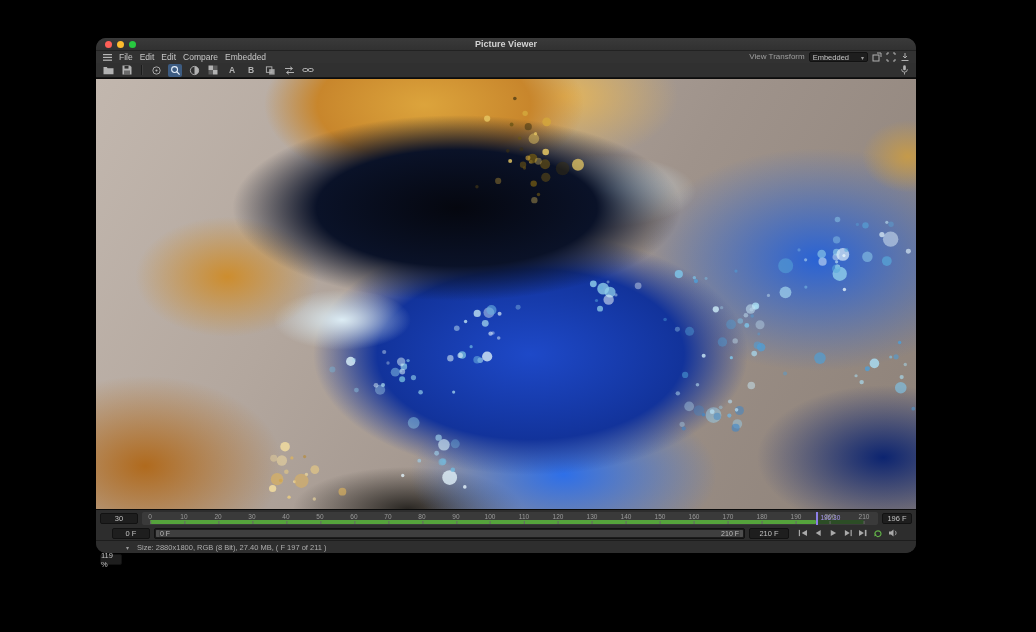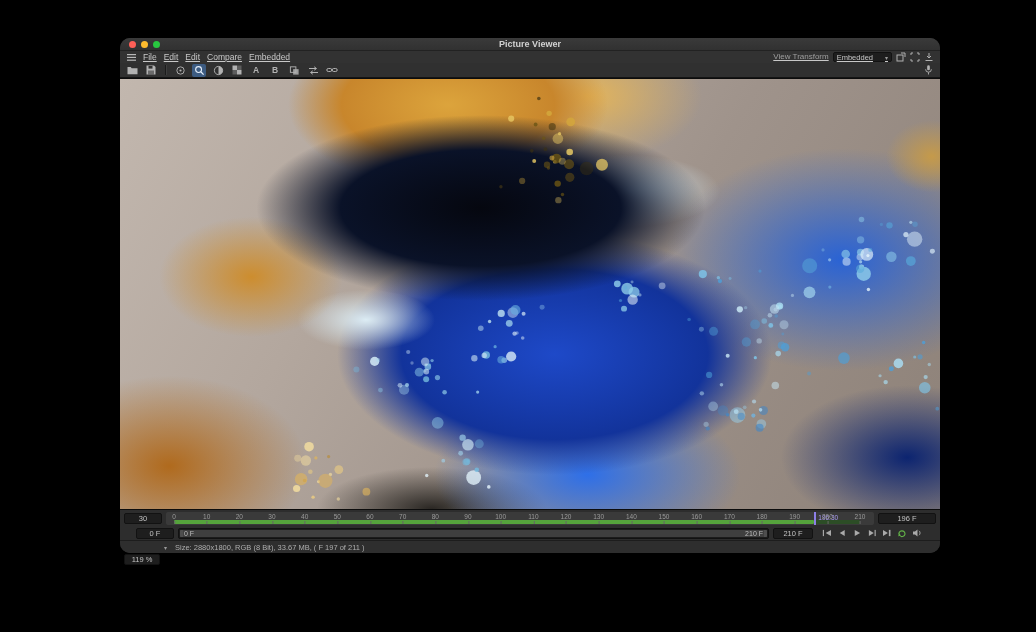--- a/index.html
+++ b/index.html
@@ -1,34 +1,34 @@
 <!DOCTYPE html>
 <html><head>
 <meta charset="utf-8">
 <style>
   * { margin:0; padding:0; box-sizing:border-box; }
   html,body { width:1036px; height:632px; background:#000; overflow:hidden;
               font-family:"Liberation Sans","DejaVu Sans",sans-serif; }
 
-  .window { position:absolute; left:120px; top:38px; width:820px; height:515px;
+  .window { position:absolute; left:96px; top:38px; width:820px; height:515px;
             background:#2d2d2d; border-radius:10px; display:flex; flex-direction:column;
             box-shadow:0 22px 60px rgba(0,0,0,.85), 0 0 0 1px #000; }
 
   
   .titlebar { height:13px; position:relative; display:flex; align-items:center;
               background:linear-gradient(#3a3a3a,#313131); border-radius:10px 10px 0 0;
               border-bottom:1px solid #222; flex:0 0 auto; }
   .lights { display:flex; gap:5px; padding-left:9px; z-index:2; }
   .light { width:7px; height:7px; border-radius:50%; display:inline-block; }
   .title { position:absolute; left:0; right:0; text-align:center; font-size:9px;
            font-weight:bold; color:#d2d2d2; }
 
   
   .menubar { height:12px; display:flex; align-items:center; padding:0 6px; gap:7px;
-             font-size:8.5px; color:#c8c8c8; background:#323232; flex:0 0 auto;text-decoration:underline; }
+             font-size:8.5px; color:#c8c8c8; background:#323232; flex:0 0 auto; }
   .menu-item { cursor:default; line-height:12px; }
   .mb-right { margin-left:auto; display:flex; gap:4px; }
   .vt-label { color:#9f9f9f; font-size:8px; }
   .dropdown { display:flex; align-items:center; justify-content:space-between; gap:12px;
               background:#1e1e1e; border:1px solid #121212; border-radius:2px;
               height:10px; padding:4px 3px; font-size:7.5px; color:#c6c6c6; min-width:56px; }
   .caret { font-size:6px; color:#9a9a9a; }
   .mini-icon { width:10px; height:10px; display:flex; align-items:center; justify-content:center;
                color:#b0b0b0; }
 
@@ -59,21 +59,21 @@
               radial-gradient(22% 24% at 96% 88%, #0c2470 0%, rgba(12,36,112,0) 70%),
               radial-gradient(20% 14% at 38% 100%, #2a2723 0%, rgba(42,39,35,0) 70%),
               linear-gradient(120deg, #c2b7ae 0%, #b3a79e 30%, #9f938b 60%, #8d8178 100%); }
   .viewer svg.bubbles { position:absolute; inset:0; width:100%; height:100%; }
 
   
   .timeline-row { height:16px; display:flex; align-items:center; gap:4px; padding:8px 4px;
                   background:#2d2d2d; flex:0 0 auto; }
   .field { height:11px; background:#1e1e1e; border:1px solid #121212; border-radius:2px;
            color:#c2c2c2; font-size:7.5px; display:flex; align-items:center; justify-content:center; }
-  .f-fps { width:38px; } .f-frame { width:58px; }
+  .f-fps { width:38px; } .f-frame { width:30px; }
   .ruler { position:relative; flex:1; height:13px; background:#3a3a3a; border-radius:2px;
            overflow:hidden; }
   .ruler-inner { position:absolute; left:8px; right:14px; top:0; bottom:0; }
   .tick { position:absolute; top:1px; transform:translateX(-50%); font-size:6.5px; color:#9b9b9b;
           line-height:7px; }
   .tick::after { content:""; position:absolute; left:50%; top:8px; width:1px; height:3px;
                  background:#666; }
   .tl-track { position:absolute; left:0; right:0; bottom:1px; height:4px; background:#2c4d26;
               border-radius:1px; }
   .tl-progress { position:absolute; left:0; bottom:1px; height:4px; background:#55a33c;
@@ -95,21 +95,21 @@
   .range-inner::before { left:0; border-radius:1px 0 0 1px; }
   .range-inner::after { right:0; border-radius:0 1px 1px 0; }
   .transport { display:flex; align-items:center; gap:4px; padding:0 2px 0 4px; }
   .tr-btn { width:11px; height:9px; display:flex; align-items:center; justify-content:center;
             color:#aaaaaa; }
 
   
   .statusbar { height:13px; display:flex; align-items:center; gap:4px; padding:0 4px;
                background:#2e2e2e; border-top:1px solid #1d1d1d; border-radius:0 0 10px 10px;
                font-size:7.5px; color:#b5b5b5; flex:0 0 auto; }
-  .f-zoom { width:36px;margin-top:25px; }
+  .f-zoom { width:22px;margin-top:25px; }
   .status-info { color:#adadad; white-space:nowrap; padding-left:4px; }
 </style>
 </head>
 <body>
 
 <div class="window">
 
   <div class="titlebar">
     <div class="lights">
       <span class="light" style="background:#ff5f57"></span>
@@ -521,16 +521,16 @@
             <path d="M1 2.6 h2 L5.5 0.5 v7 L3 5.4 H1 z" fill="currentColor"></path>
             <path d="M7 1.8 a2.8 2.8 0 0 1 0 4.4" stroke="currentColor" stroke-width="0.9" fill="none"></path>
           </svg>
       </span>
     </div>
   </div>
 
   <div class="statusbar">
     <div class="field f-zoom">119 %</div>
     <span class="caret">▾</span>
-    <span class="status-info">Size: 2880x1800, RGB (8 Bit), 33.67 MB,  ( F 197 of 211 )</span>
+    <span class="status-info">Size: 2880x1800, RGB (8 Bit), 27.40 MB,  ( F 197 of 211 )</span>
   </div>
 
 </div>
 
 </body></html>

